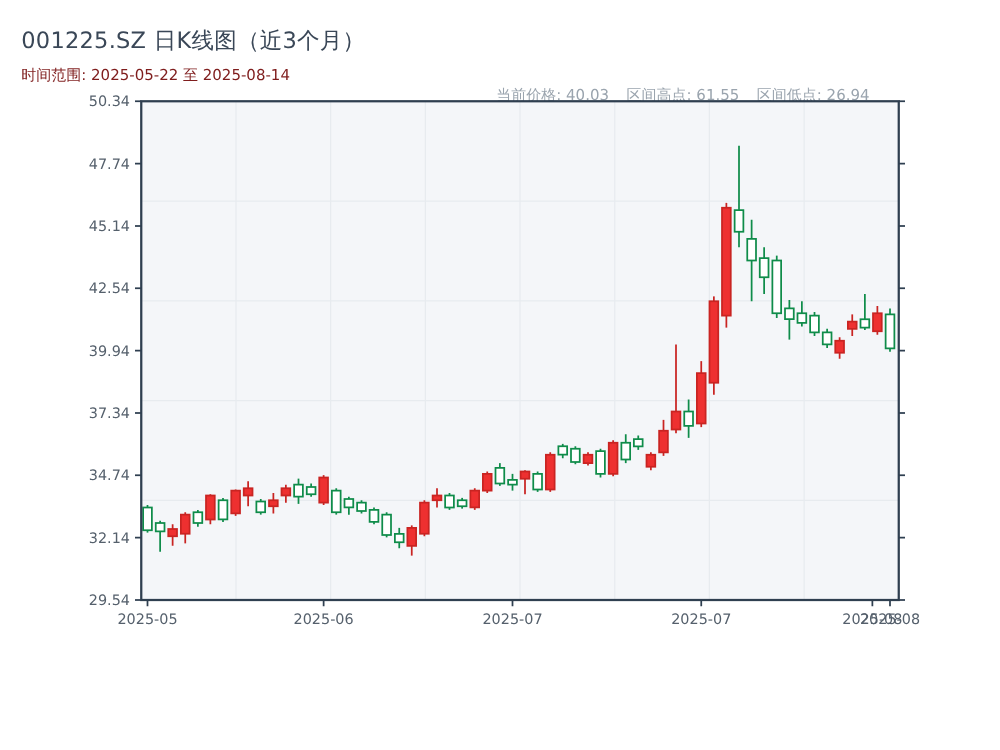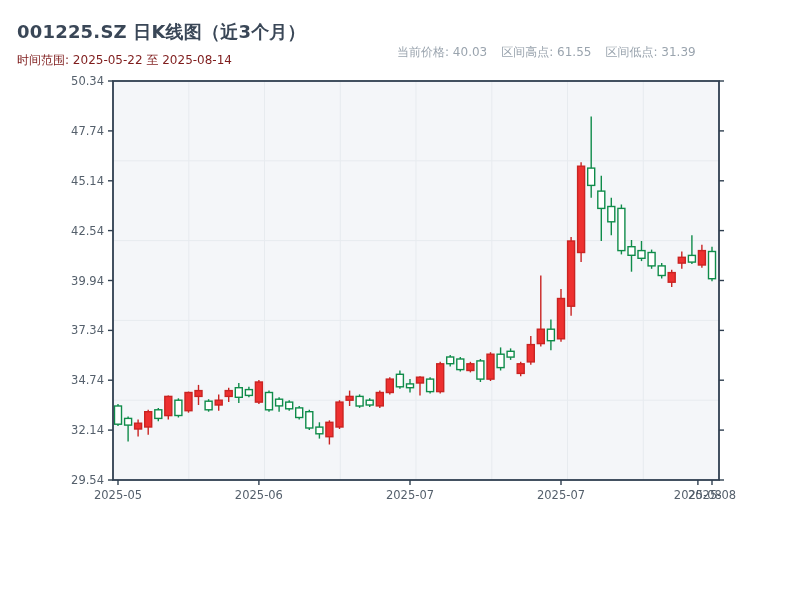--- a/index.html
+++ b/index.html
@@ -1,33 +1,33 @@
 <!DOCTYPE html>
 <html><head>
 <meta charset="utf-8">
 <style>
   html,body{margin:0;padding:0;background:#ffffff;}
   body{width:800px;height:600px;position:relative;overflow:hidden;
        font-family:"DejaVu Sans","Liberation Sans",sans-serif;}
-  .page-title{position:absolute;left:17px;top:20px;font-size:18px;color:#3a4757;letter-spacing:.2px;font-weight:bold;}
+  .page-title{position:absolute;left:17px;top:20px;font-size:18px;color:#3a4757;letter-spacing:.2px;}
   .subtitle{position:absolute;left:17px;top:52px;font-size:12px;color:#7f1d1d;}
-  .stats{position:absolute;left:397px;top:44px;font-size:12px;color:#9aa4ae;display:flex;gap:14px;white-space:nowrap;}
+  .stats{position:absolute;left:397px;top:68px;font-size:12px;color:#9aa4ae;display:flex;gap:14px;white-space:nowrap;}
   svg{position:absolute;left:0;top:0;}
   text{font-family:"DejaVu Sans","Liberation Sans",sans-serif;}
 </style>
 </head>
 <body>
 
 <div>
   <div class="page-title">001225.SZ 日K线图（近3个月）</div>
   <div class="subtitle">时间范围: 2025-05-22 至 2025-08-14</div>
   <div class="stats">
     <span>当前价格: 40.03</span>
     <span>区间高点: 61.55</span>
-    <span>区间低点: 31.39</span>
+    <span>区间低点: 26.94</span>
   </div>
   <svg id="chart" width="800" height="600">
       <rect x="113" y="81" width="606" height="399" fill="#f4f6f9"></rect>
       <g>
         <line x1="188.8" y1="81" x2="188.8" y2="480" stroke="#e7ebef" stroke-width="1"></line>
         <line x1="264.5" y1="81" x2="264.5" y2="480" stroke="#e7ebef" stroke-width="1"></line>
         <line x1="340.3" y1="81" x2="340.3" y2="480" stroke="#e7ebef" stroke-width="1"></line>
         <line x1="416.0" y1="81" x2="416.0" y2="480" stroke="#e7ebef" stroke-width="1"></line>
         <line x1="491.8" y1="81" x2="491.8" y2="480" stroke="#e7ebef" stroke-width="1"></line>
         <line x1="567.5" y1="81" x2="567.5" y2="480" stroke="#e7ebef" stroke-width="1"></line>

